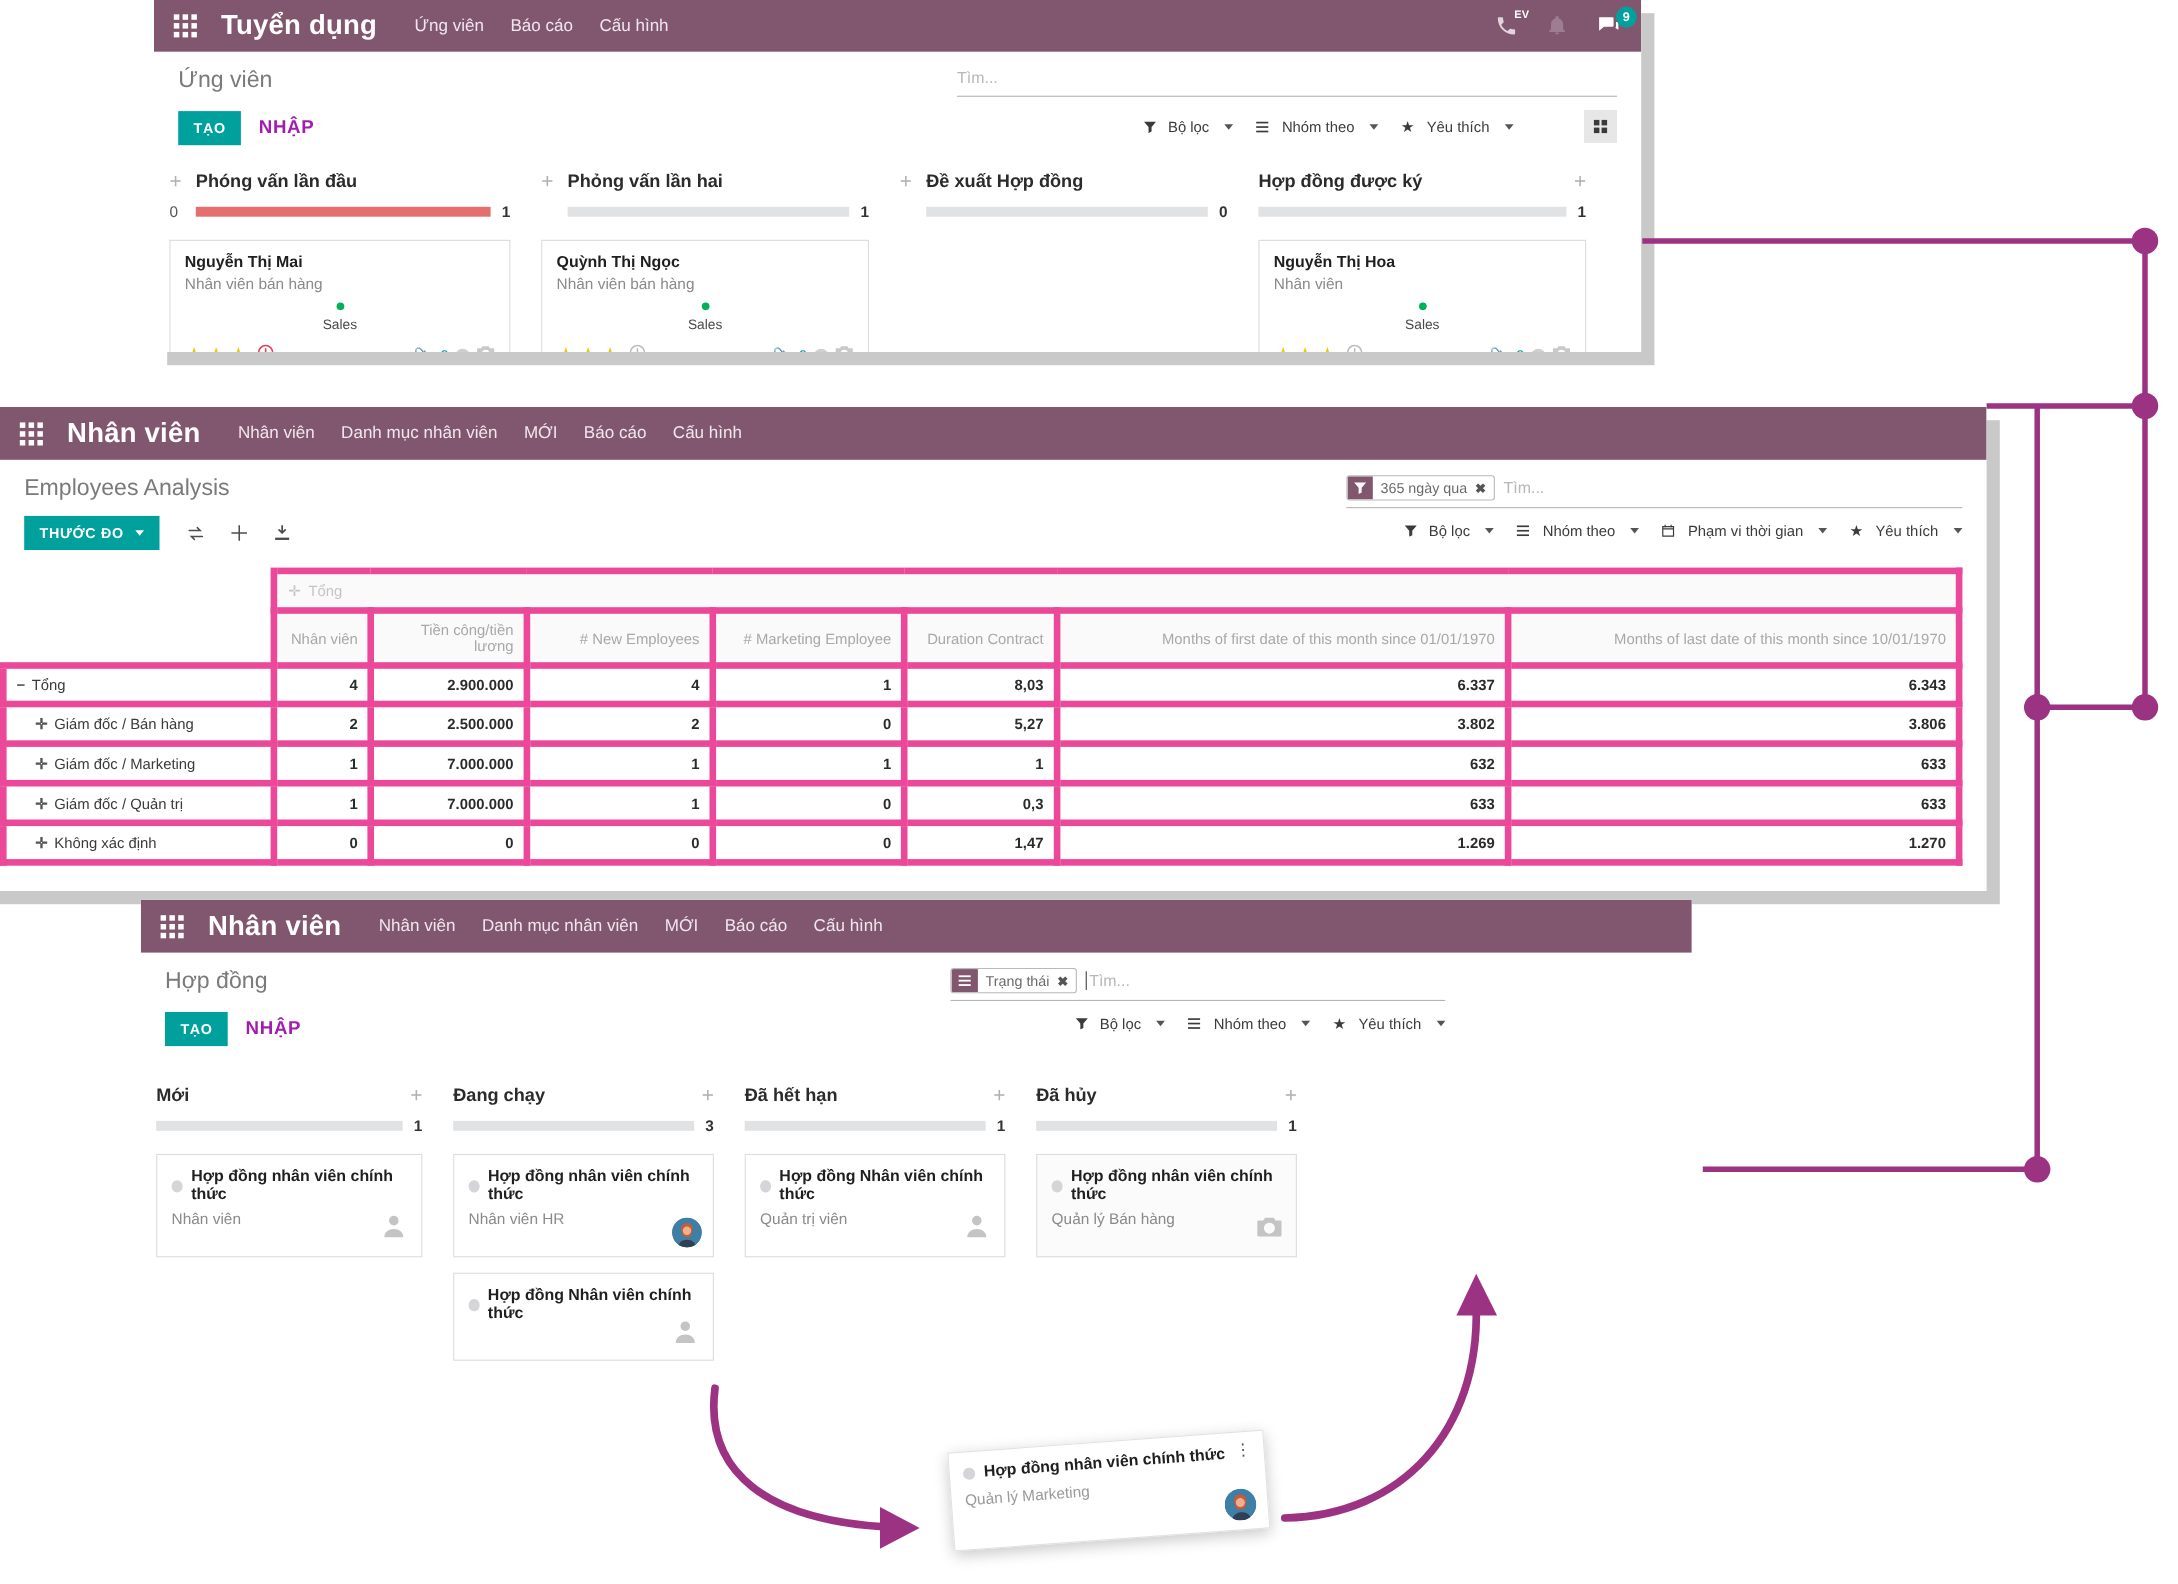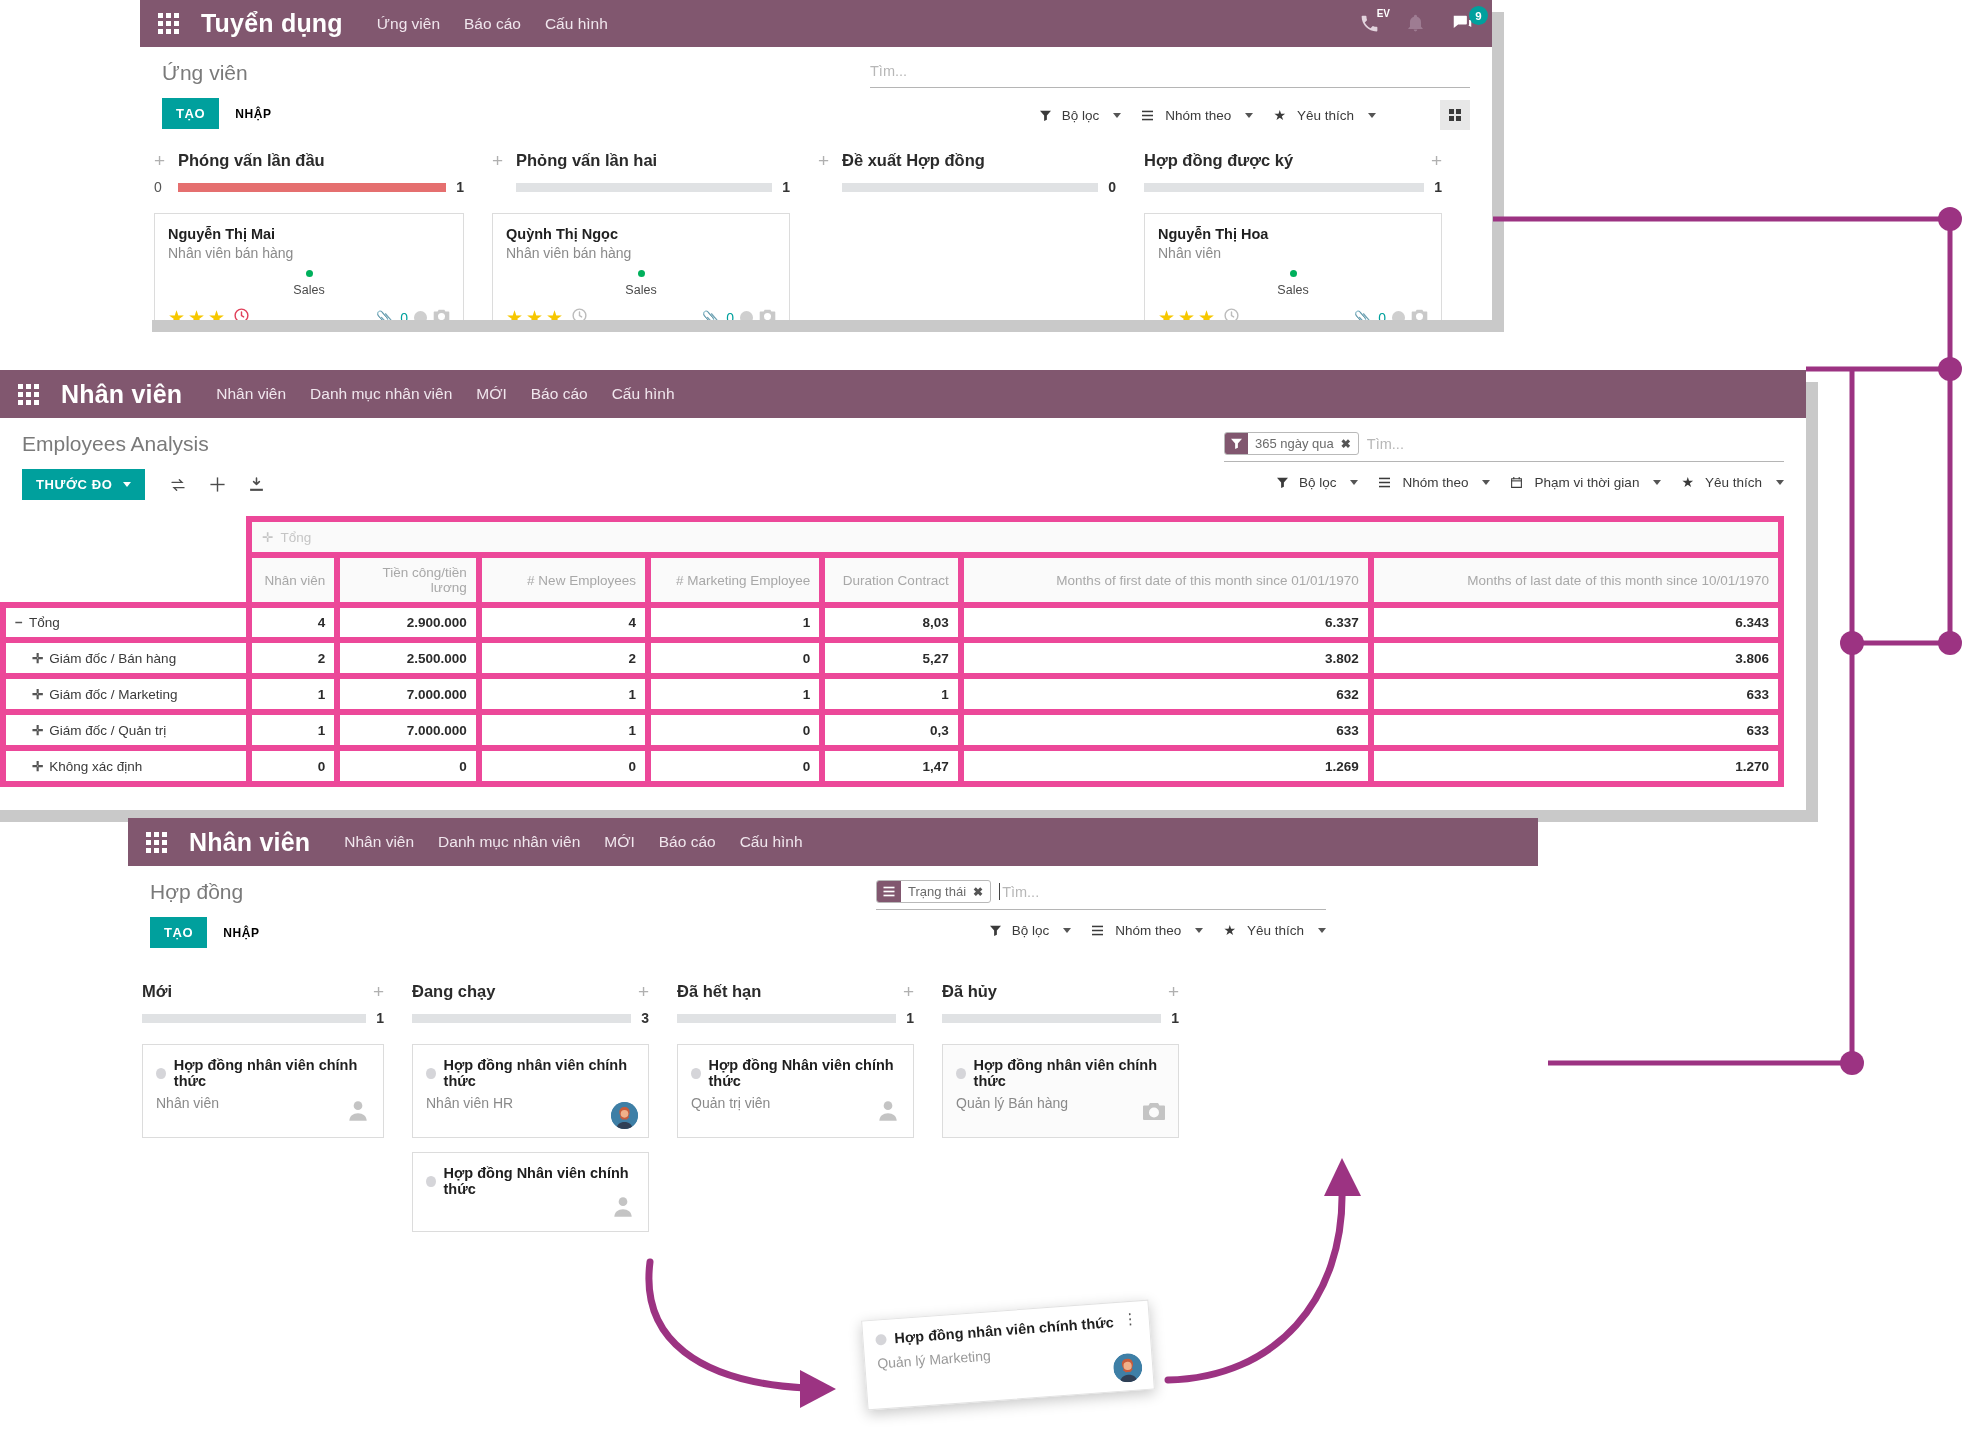--- a/index.html
+++ b/index.html
@@ -66,21 +66,21 @@
   .cp { padding: 14px 22px 0 22px; position: relative; }
   .cp-title { font-size: 21px; color: #7a7a7a; font-weight: 400; }
   .cp-btns { margin-top: 13px; display: flex; align-items: center; gap: 10px; }
   .btn-primary {
     background: #00a09d; color: #fff;
     font-size: 13px; font-weight: bold;
     letter-spacing: .6px;
     padding: 8px 14px; border: none; cursor: pointer;
   }
   .btn-link {
-    color: #000000; font-size: 12px; font-weight: bold;
+    color: #a21caf; font-size: 17px; font-weight: bold;
     letter-spacing: .6px; background: none; border: none; cursor: pointer;
     padding: 8px 6px;
   }
   .btn-icon {
     background: none; border: none; cursor: pointer; color: #4c4c4c;
     padding: 4px 6px; display: inline-flex; align-items: center;
   }
 
   
   .search-block { position: absolute; }
@@ -636,21 +636,21 @@
     </span>
   </div>
 
   <div class="cp">
     <div class="cp-title">Hợp đồng</div>
     <div class="cp-btns">
       <button class="btn-primary">TẠO</button>
       <button class="btn-link">NHẬP</button>
     </div>
 
-    <div class="search-block" style="right:212px; top:14px; width:450px;">
+    <div class="search-block" style="right:224px; top:14px; width:450px;">
       <div class="search-row">
         <span class="facet">
           <span class="fct-ico">
             <svg width="12" height="11" viewBox="0 0 16 16" fill="#ffffff">
                 <rect y="1" width="16" height="2.4"></rect>
                 <rect y="6.8" width="16" height="2.4"></rect>
                 <rect y="12.6" width="16" height="2.4"></rect>
               </svg>
           </span>
           <span class="fct-lbl">

